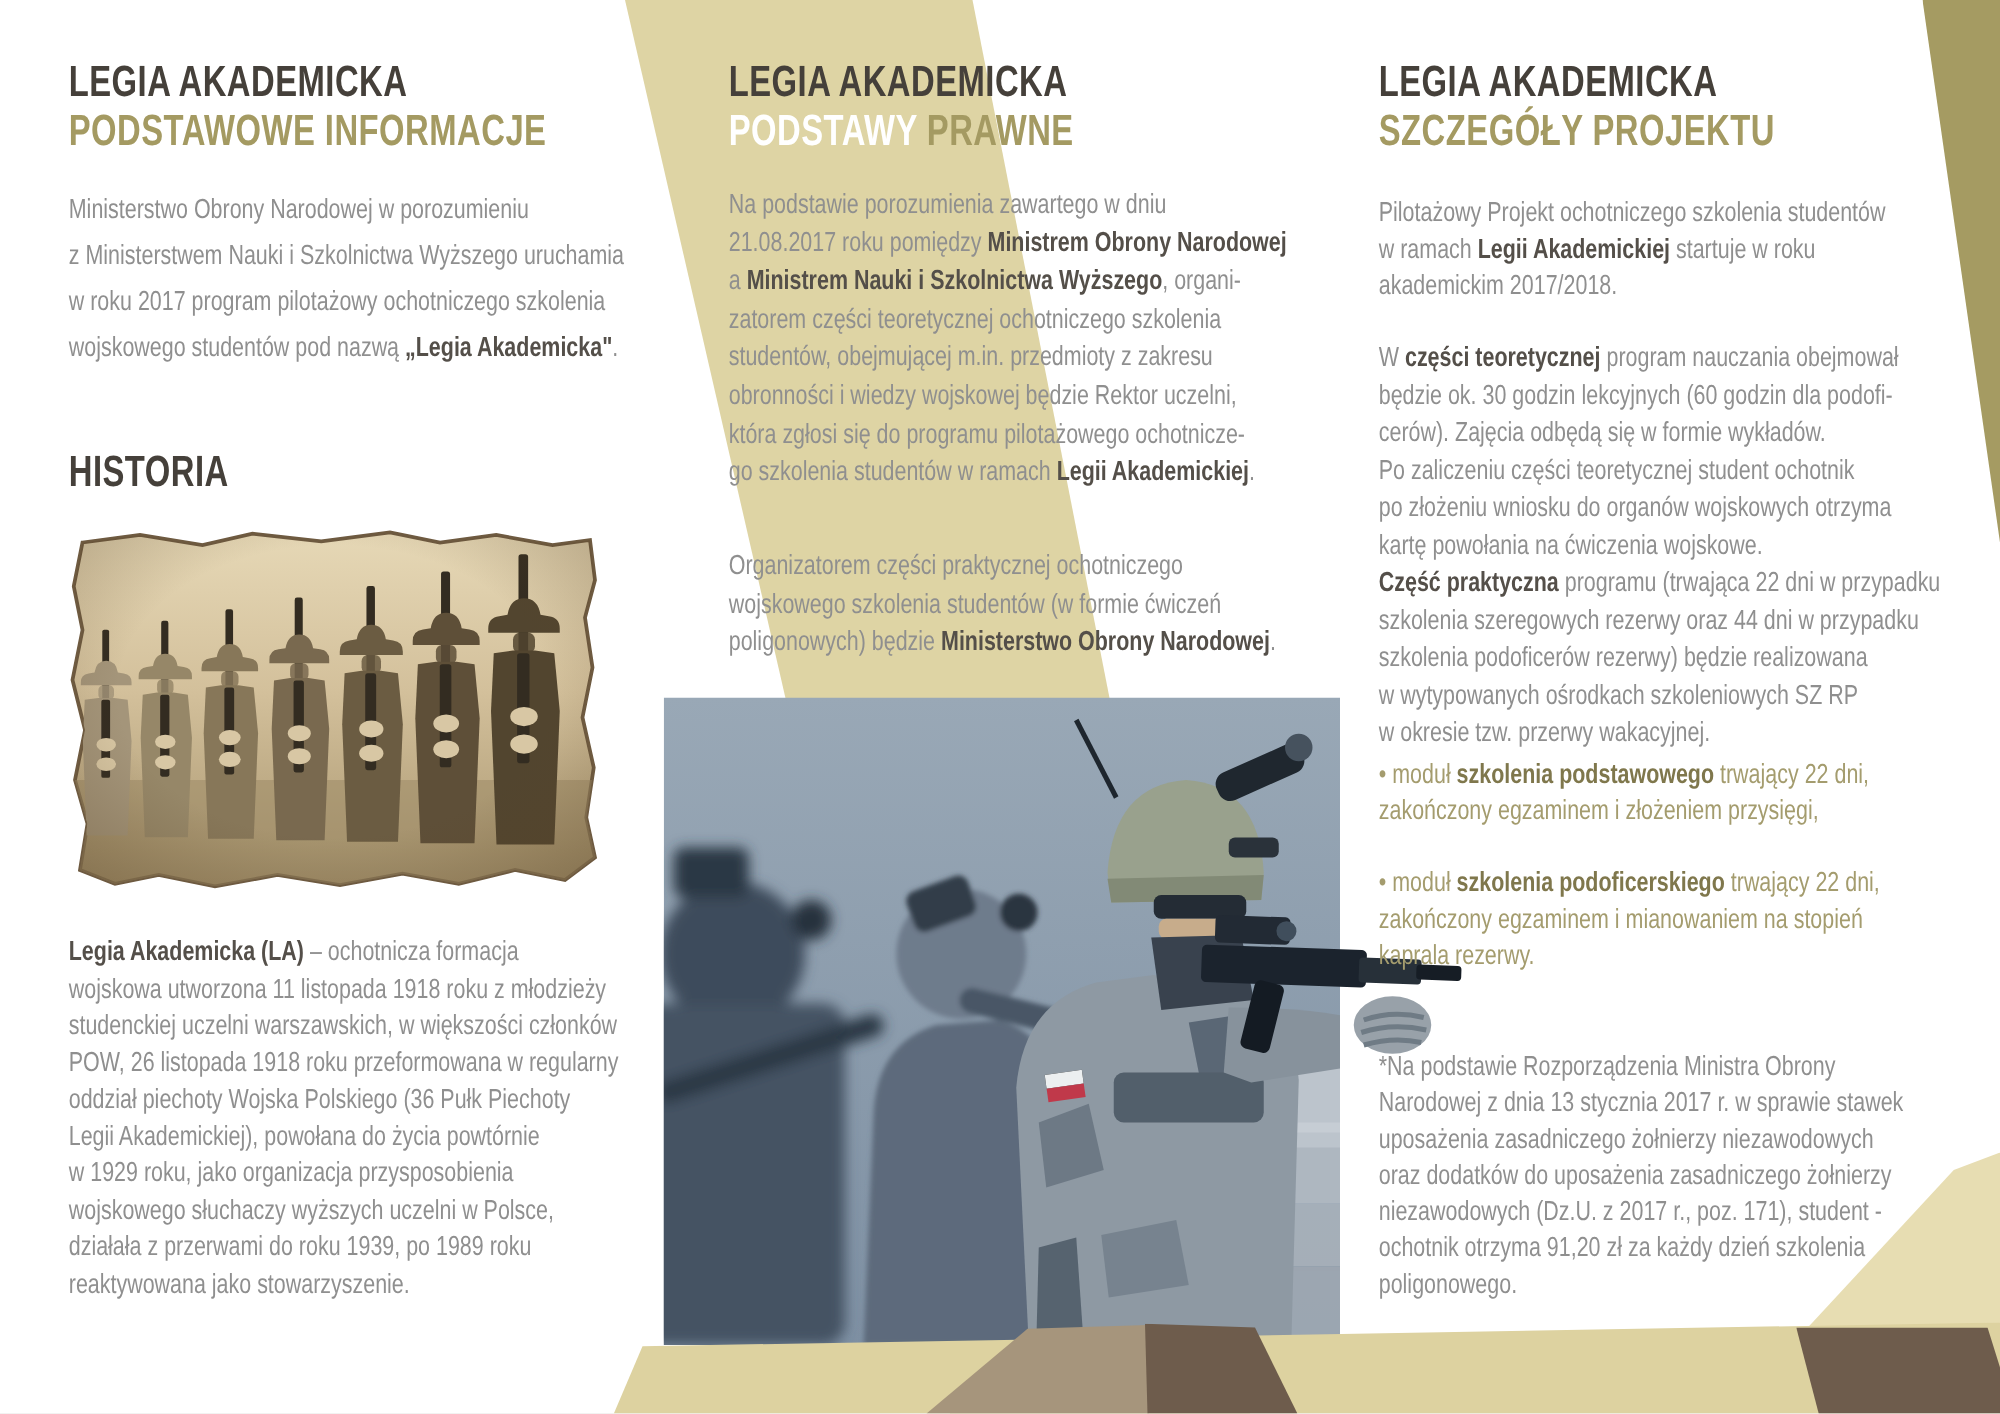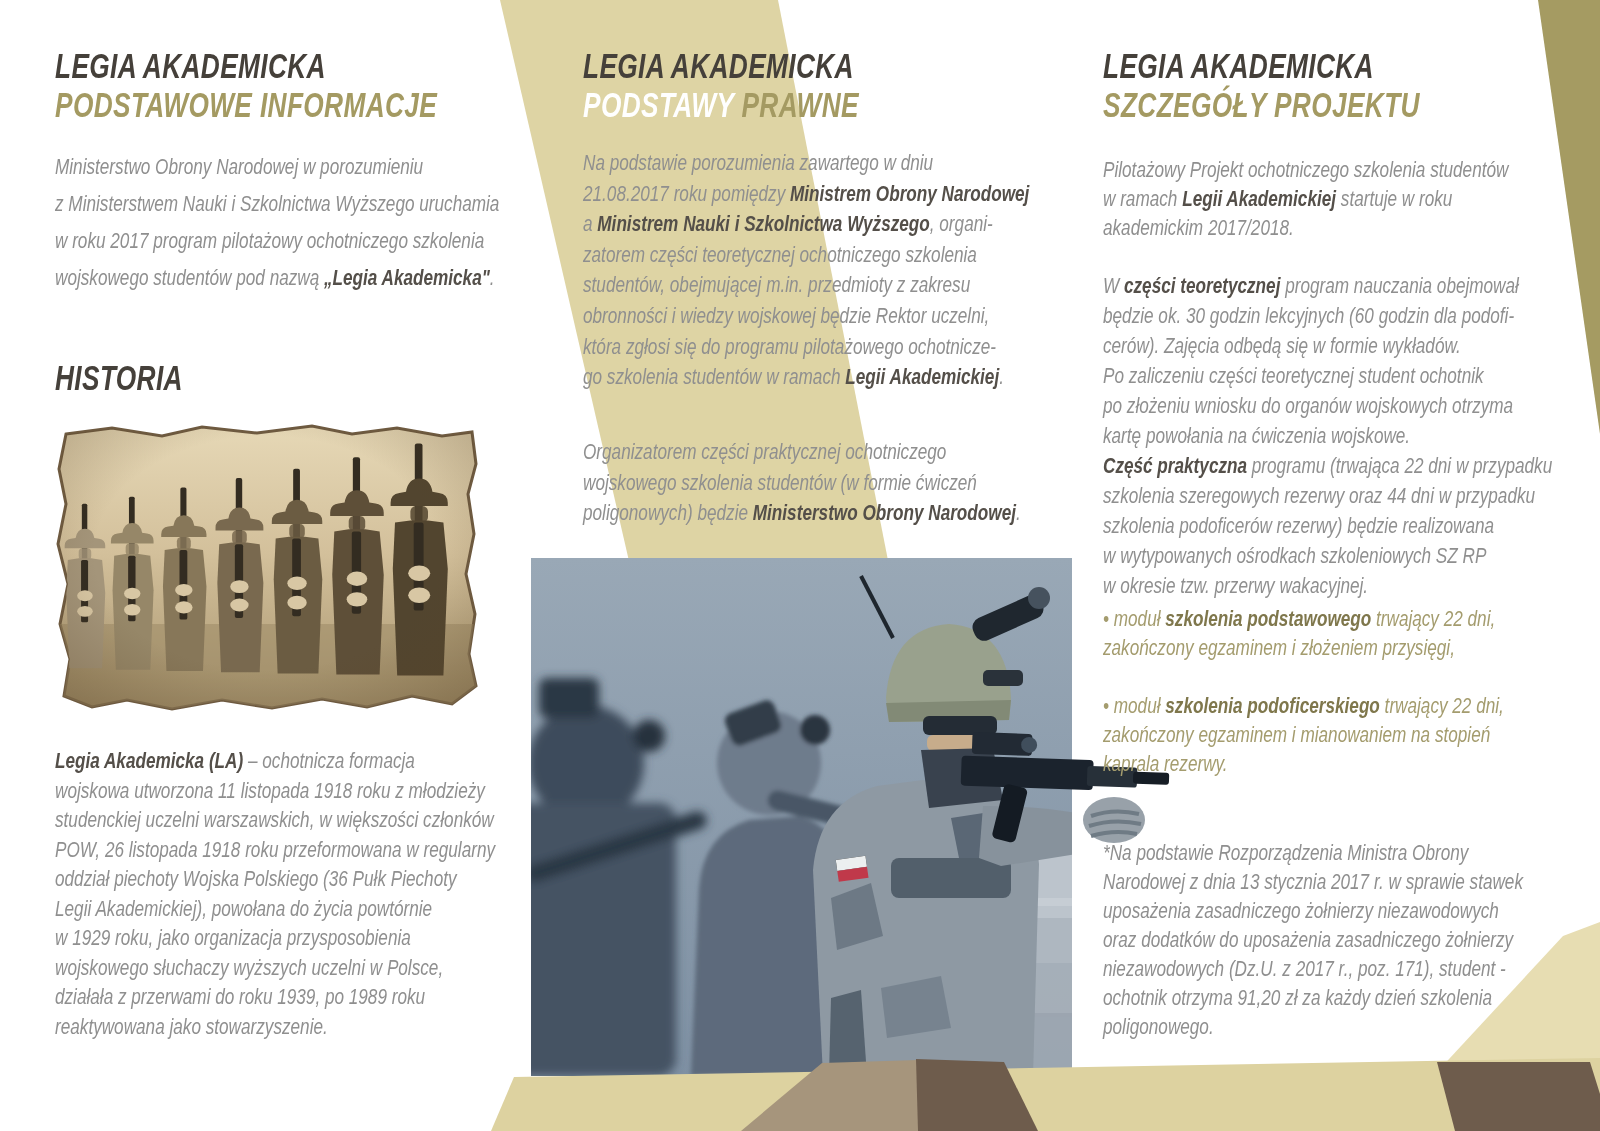--- a/index.html
+++ b/index.html
@@ -1,18 +1,18 @@
 <!DOCTYPE html>
 <html><head>
 <meta charset="utf-8">
 <style>
   html,body{margin:0;padding:0;background:#e9e9e9;}
   .page{
     position:relative;width:1600px;height:1131px;background:#ffffff;
-    overflow:hidden;font-family:"Liberation Sans","DejaVu Sans",sans-serif;font-style:italic;
+    overflow:hidden;font-family:"Liberation Sans","DejaVu Sans",sans-serif;
     --ink:#8f8f8f; --inkBold:#544f49; --headDark:#45403a; --olive:#a49a62;
     --oliveLight:#a49c6e; --oliveBold:#7f774c;
   }
   .layer{position:absolute;inset:0;}
   .stripe{background:#ded4a4;clip-path:polygon(500px 0,778px 0,1000px 1131px,760px 1131px);z-index:1;}
   .wedge-tr{background:#a59b62;clip-path:polygon(1538px 0,1600px 0,1600px 434px);z-index:1;}
   .wedge-br{background:#e7ddb2;clip-path:polygon(1563px 936px,1600px 922px,1600px 1072px,1437px 1072px);z-index:1;}
   .band{background:#ddd2a0;clip-path:polygon(514px 1077px,1600px 1058px,1600px 1131px,491px 1131px);z-index:3;}
   .brown-mid{background:#a6957c;clip-path:polygon(822px 1063px,918px 1060px,919px 1131px,741px 1131px);z-index:4;}
   .brown-dark1{background:#6e5c4c;clip-path:polygon(916px 1059px,1004px 1062px,1038px 1131px,918px 1131px);z-index:4;}

